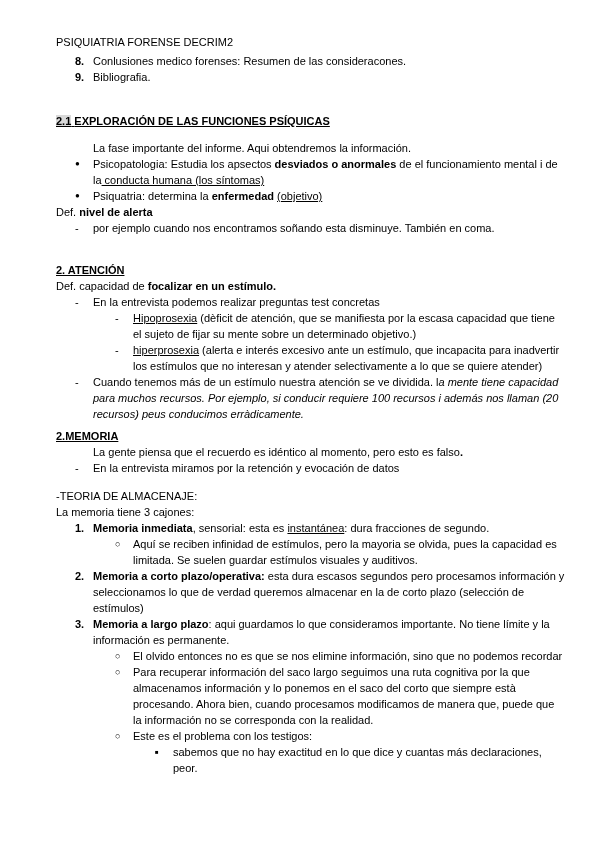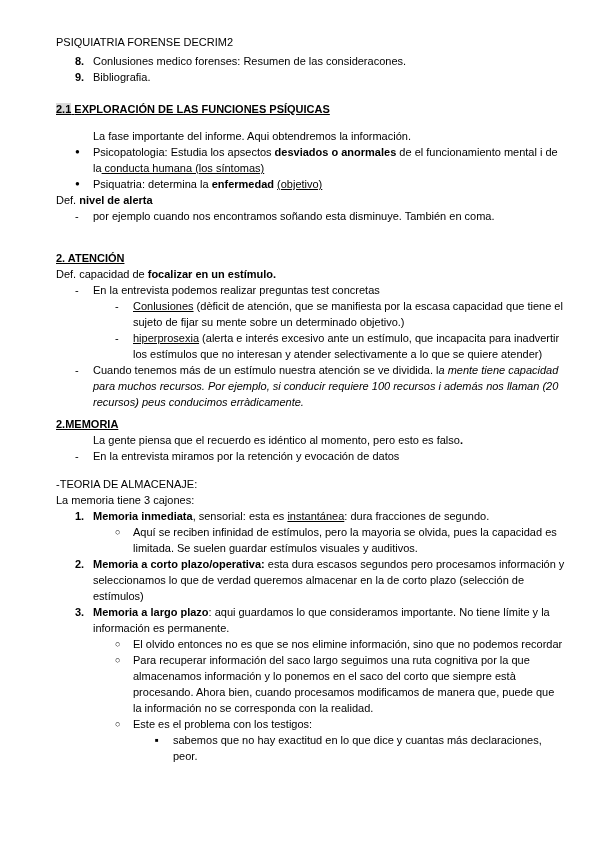--- a/index.html
+++ b/index.html
@@ -37,30 +37,30 @@
   .run.hl { background: var(--hl, #d9d9d9); }
 </style>
 </head>
 <body>
 
 <div class="page">
   <div class="doc" id="doc">
       <div class="line lv0"><span class="run">PSIQUIATRIA FORENSE DECRIM2</span></div>
       <div class="line lv1" style="margin-top: 3px;"><span class="marker mk-num">8.</span><span class="run">Conlusiones medico forenses: Resumen de las consideracones.</span></div>
       <div class="line lv1"><span class="marker mk-num">9.</span><span class="run">Bibliografia.</span></div>
-      <div class="line lv0" style="margin-top: 16px;"><span class="run b u hl">2.1</span><span class="run b u"> </span><span class="run b u">EXPLORACIÓN DE LAS FUNCIONES PSÍQUICAS</span></div>
+      <div class="line lv0" style="margin-top: 28px;"><span class="run b u hl">2.1</span><span class="run b u"> </span><span class="run b u">EXPLORACIÓN DE LAS FUNCIONES PSÍQUICAS</span></div>
       <div class="line lv1" style="margin-top: 11px;"><span class="run">La fase importante del informe. Aqui obtendremos la información.</span></div>
       <div class="line lv1"><span class="marker mk-disc">●</span><span class="run">Psicopatologia: Estudia los apsectos </span><span class="run b">desviados o anormales</span><span class="run"> de el funcionamiento mental i de la</span><span class="run u"> conducta humana (los síntomas)</span></div>
       <div class="line lv1"><span class="marker mk-disc">●</span><span class="run">Psiquatria: determina la </span><span class="run b">enfermedad</span><span class="run"> </span><span class="run u">(objetivo)</span></div>
       <div class="line lv0"><span class="run">Def. </span><span class="run b">nivel de alerta</span></div>
       <div class="line lv1"><span class="marker mk-dash">-</span><span class="run">por ejemplo cuando nos encontramos soñando esta disminuye. También en coma.</span></div>
       <div class="line lv0" style="margin-top: 26px;"><span class="run b u">2. ATENCIÓN</span></div>
       <div class="line lv0"><span class="run">Def. capacidad de </span><span class="run b">focalizar en un estímulo.</span></div>
       <div class="line lv1"><span class="marker mk-dash">-</span><span class="run">En la entrevista podemos realizar preguntas test concretas</span></div>
-      <div class="line lv2"><span class="marker mk-dash">-</span><span class="run u">Conlusiones</span><span class="run"> (dèficit de atención, que se manifiesta por la escasa capacidad que tiene el sujeto de fijar su mente sobre un determinado objetivo.)</span></div>
+      <div class="line lv2"><span class="marker mk-dash">-</span><span class="run u">Hipoprosexia</span><span class="run"> (dèficit de atención, que se manifiesta por la escasa capacidad que tiene el sujeto de fijar su mente sobre un determinado objetivo.)</span></div>
       <div class="line lv2"><span class="marker mk-dash">-</span><span class="run u">hiperprosexia</span><span class="run"> (alerta e interés excesivo ante un estímulo, que incapacita para inadvertir los estímulos que no interesan y atender selectivamente a lo que se quiere atender)</span></div>
       <div class="line lv1"><span class="marker mk-dash">-</span><span class="run">Cuando tenemos más de un estímulo nuestra atención se ve dividida. l</span><span class="run i">a mente tiene capacidad para muchos recursos. Por ejemplo, si conducir requiere 100 recursos i además nos llaman (20 recursos) peus conducimos erràdicamente.</span></div>
       <div class="line lv0" style="margin-top: 6px;"><span class="run b u">2.MEMORIA</span></div>
       <div class="line lv1"><span class="run">La gente piensa que el recuerdo es idéntico al momento, pero esto es falso</span><span class="run b">.</span></div>
       <div class="line lv1"><span class="marker mk-dash">-</span><span class="run">En la entrevista miramos por la retención y evocación de datos</span></div>
       <div class="line lv0" style="margin-top: 12px;"><span class="run">-TEORIA DE ALMACENAJE:</span></div>
       <div class="line lv0"><span class="run">La memoria tiene 3 cajones:</span></div>
       <div class="line lv1"><span class="marker mk-num">1.</span><span class="run b">Memoria inmediata</span><span class="run">, sensorial: esta es </span><span class="run u">instantánea</span><span class="run">: dura fracciones de segundo.</span></div>
       <div class="line lv2"><span class="marker mk-circle">○</span><span class="run">Aquí se reciben infinidad de estímulos, pero la mayoria se olvida, pues la capacidad es limitada. Se suelen guardar estímulos visuales y auditivos.</span></div>
       <div class="line lv1"><span class="marker mk-num">2.</span><span class="run b">Memoria a corto plazo/operativa:</span><span class="run"> esta dura escasos segundos pero procesamos información y seleccionamos lo que de verdad queremos almacenar en la de corto plazo (selección de estímulos)</span></div>

